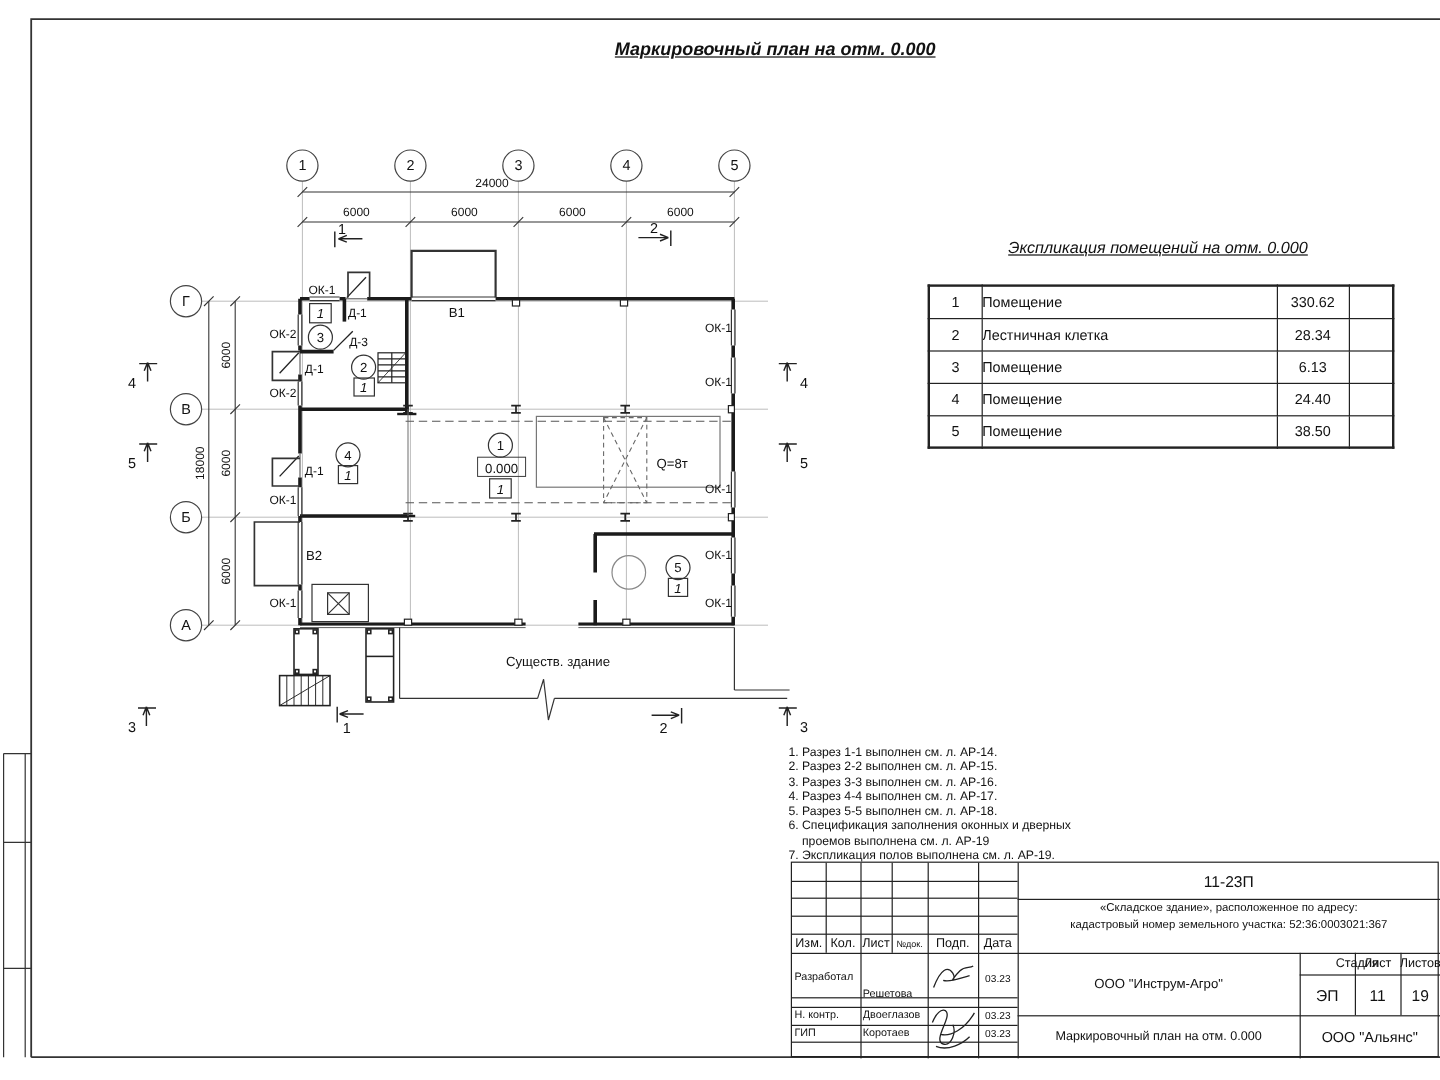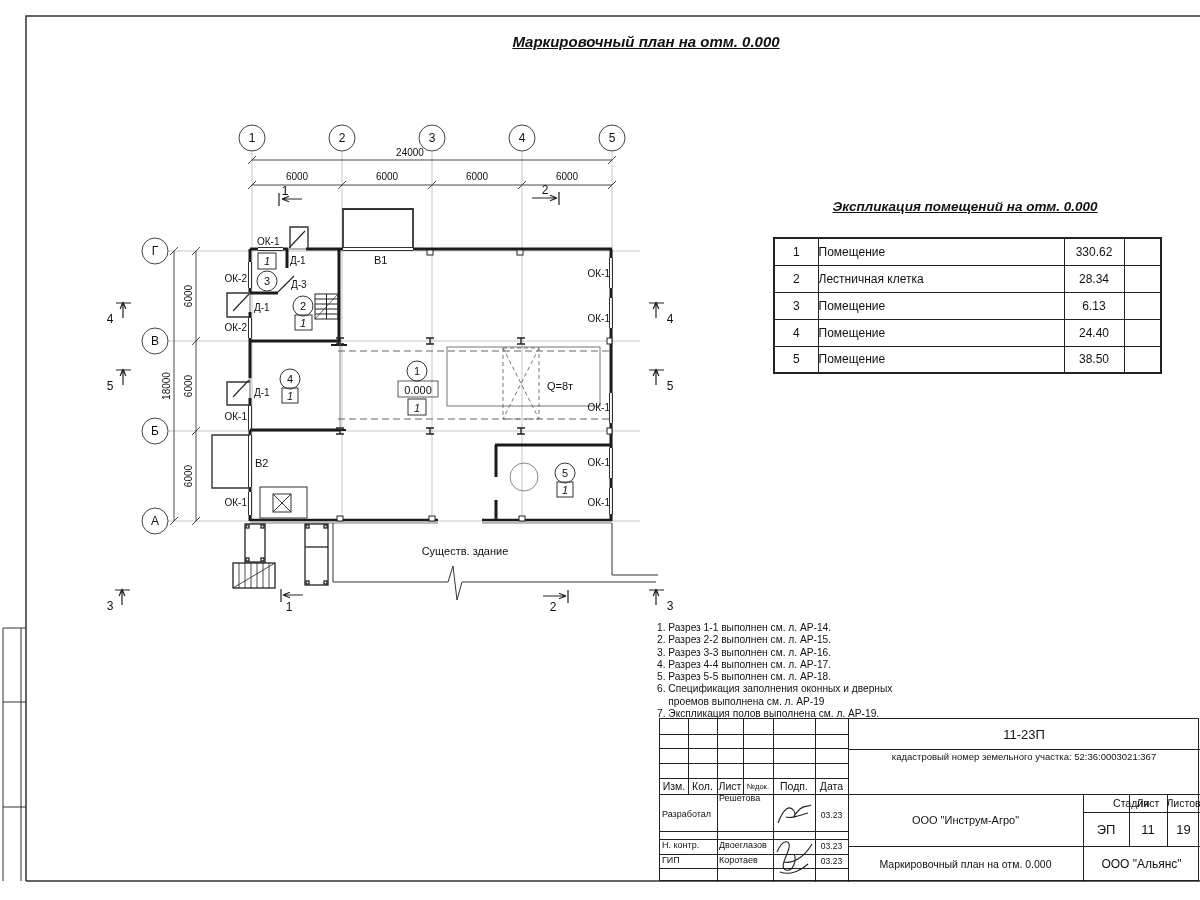--- a/index.html
+++ b/index.html
@@ -5,21 +5,21 @@
   html,body{margin:0;padding:0;background:#e8e8e8;}
   .sheet{position:relative;width:1200px;height:900px;background:#fff;overflow:hidden;
          font-family:"Liberation Sans", sans-serif;color:#111;}
   .abs{position:absolute;}
   svg text{fill:#111;font-family:"Liberation Sans", sans-serif;}.t10{font-size:10px}.t11{font-size:11px}.t12{font-size:12px}
   .it{font-style:italic}
   .sheet-title{left:446px;top:33px;width:400px;text-align:center;font-size:15px;
                font-style:italic;font-weight:bold;}
   .sheet-title span{text-decoration:underline;}
   .expl-title{left:773px;top:199px;width:384px;text-align:center;font-size:13.5px;
-              font-style:italic;font-weight:bold;}
+              font-style:italic;font-weight:normal;}
   .expl-title span{text-decoration:underline;}
   table.expl{position:absolute;left:773px;top:237px;border-collapse:collapse;
              table-layout:fixed;font-size:12px;}
   table.expl th,table.expl td{border:1px solid #222;padding:0;overflow:hidden;}
   table.expl th{font-weight:normal;white-space:pre-line;line-height:1.25;}
   table.expl{border:2px solid #222;}
   td.cnum,td.carea{text-align:center;}
   td.cname{text-align:left;padding-left:8px;}
   .notes{left:657px;top:622px;width:340px;font-size:10.2px;line-height:12.3px;}
   
@@ -381,38 +381,39 @@
     <div class="hl" style="left:188px;top:127px;width:352px"></div>
 
     <div class="cell ctr" style="left:0;top:59px;width:28px;height:16px">Изм.</div>
     <div class="cell ctr" style="left:28px;top:59px;width:29px;height:16px">Кол.</div>
     <div class="cell ctr" style="left:57px;top:59px;width:26px;height:16px">Лист</div>
     <div class="cell ctr" style="left:83px;top:59px;width:30px;height:16px;font-size:7.5px">№док.</div>
     <div class="cell ctr" style="left:113px;top:59px;width:42px;height:16px">Подп.</div>
     <div class="cell ctr" style="left:155px;top:59px;width:33px;height:16px">Дата</div>
 
     <div class="cell" style="left:2px;top:90px;width:55px;height:14px;font-size:9px">Разработал</div>
-    <div class="cell" style="left:59px;top:74px;width:54px;height:14px;font-size:9px">Решетова</div>
+    <div class="cell" style="left:59px;top:104px;width:54px;height:14px;font-size:9px">Решетова</div>
     <div class="cell ctr" style="left:155px;top:88px;width:33px;height:16px;font-size:8.5px">03.23</div>
     <div class="cell" style="left:2px;top:121px;width:55px;height:13px;font-size:9px">Н. контр.</div>
     <div class="cell" style="left:59px;top:121px;width:54px;height:13px;font-size:9px">Двоеглазов</div>
     <div class="cell ctr" style="left:155px;top:119px;width:33px;height:15px;font-size:8.5px">03.23</div>
     <div class="cell" style="left:2px;top:136px;width:55px;height:13px;font-size:9px">ГИП</div>
     <div class="cell" style="left:59px;top:136px;width:54px;height:13px;font-size:9px">Коротаев</div>
     <div class="cell ctr" style="left:155px;top:134px;width:33px;height:15px;font-size:8.5px">03.23</div>
 
     <svg class="cell" style="left:114px;top:78px;width:41px;height:34px" viewBox="0 0 41 34">
       <path d="M4 26 C10 10 16 8 20 14 C24 20 14 24 26 12 C30 8 34 10 37 8 M12 20 C18 22 26 18 34 16" stroke="#222" stroke-width="1.1" fill="none"></path>
     </svg>
     <svg class="cell" style="left:114px;top:115px;width:41px;height:42px" viewBox="0 0 41 42">
       <path d="M3 18 C9 4 17 6 15 14 C13 22 5 34 12 36 C19 38 23 26 20 20 M10 28 C18 30 30 24 38 10 M6 38 C16 42 28 36 34 30" stroke="#222" stroke-width="1.1" fill="none"></path>
     </svg>
 
     <div class="cell ctr" style="left:188px;top:0;width:352px;height:30px;font-size:13px">11-23П</div>
     <div class="cell" style="left:188px;top:31px;width:352px;height:44px;font-size:9.5px;text-align:center;line-height:14px">
+      <div>«Складское здание», расположенное по адресу:</div>
       <div>кадастровый номер земельного участка: 52:36:0003021:367</div>
     </div>
     <div class="cell ctr" style="left:188px;top:75px;width:235px;height:52px;font-size:11px">ООО "Инструм-Агро"</div>
     <div class="cell ctr" style="left:448px;top:75px;width:46px;height:18px">Стадия</div>
     <div class="cell ctr" style="left:469px;top:75px;width:38px;height:18px">Лист</div>
     <div class="cell ctr" style="left:507px;top:75px;width:33px;height:18px">Листов</div>
     <div class="cell ctr" style="left:423px;top:93px;width:46px;height:34px;font-size:13px">ЭП</div>
     <div class="cell ctr" style="left:469px;top:93px;width:38px;height:34px;font-size:13px">11</div>
     <div class="cell ctr" style="left:507px;top:93px;width:33px;height:34px;font-size:13px">19</div>
     <div class="cell ctr" style="left:188px;top:127px;width:235px;height:36px;font-size:10.5px">Маркировочный план на отм. 0.000</div>

